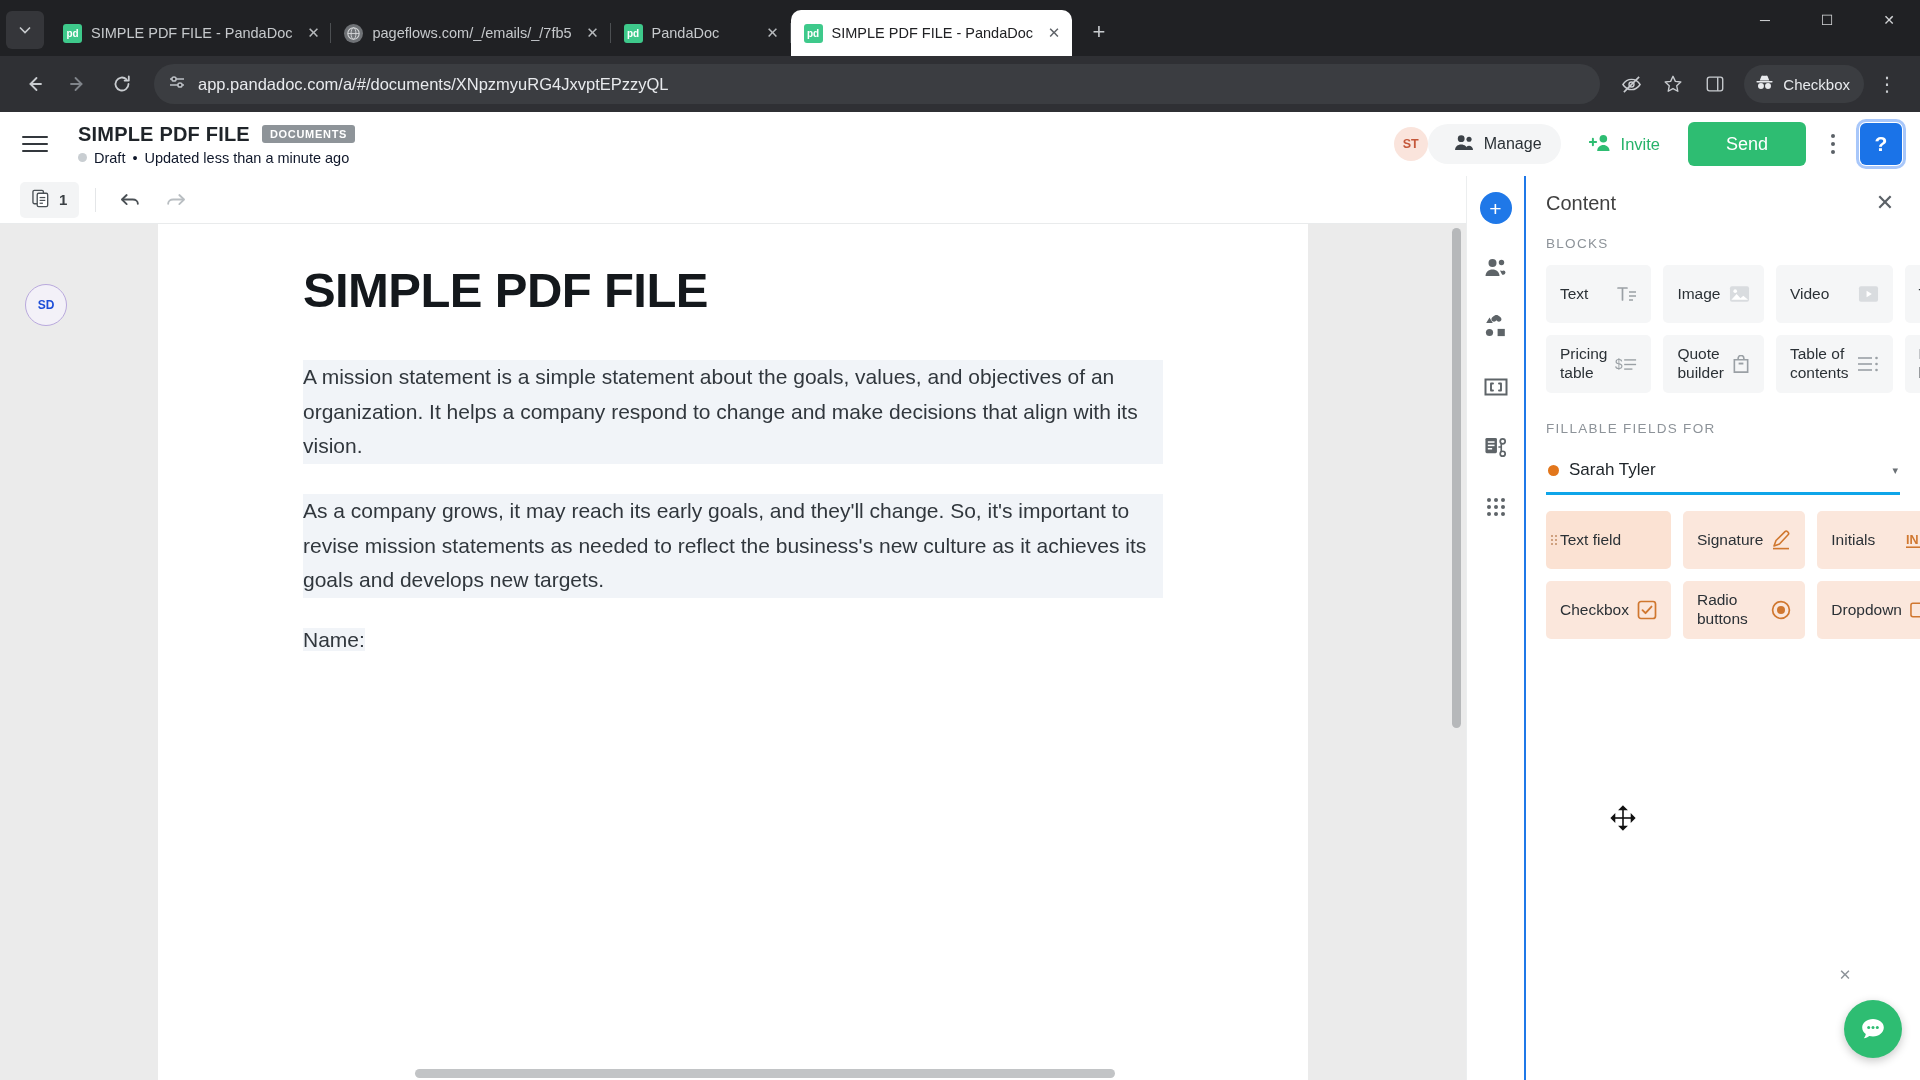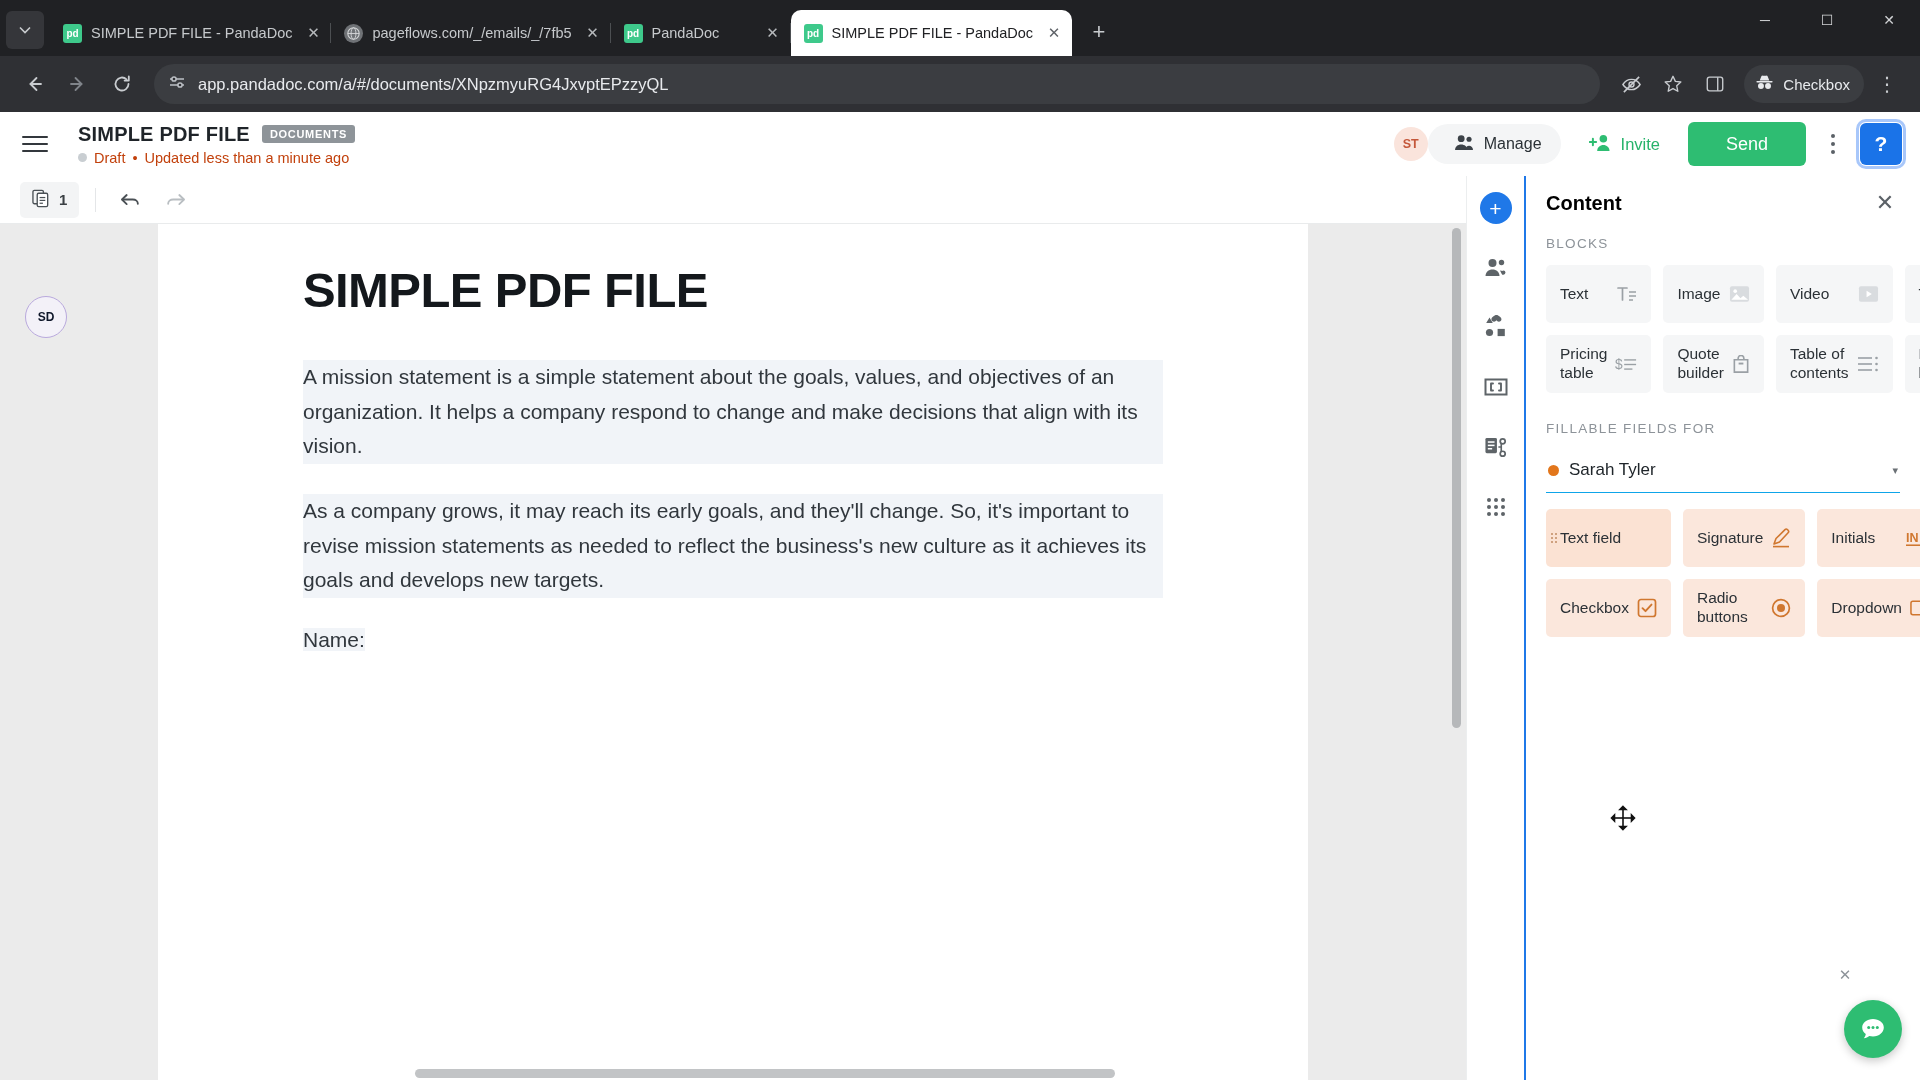--- a/index.html
+++ b/index.html
@@ -103,21 +103,21 @@
   .hamburger i:nth-child(1) { width: 26px; }
   .hamburger i:nth-child(2) { width: 26px; }
   .hamburger i:nth-child(3) { width: 26px; }
   .doc-meta { display: flex; flex-direction: column; gap: 4px; }
   .doc-titlerow { display: flex; align-items: center; gap: 12px; }
   .doc-title { font-size: 20px; font-weight: bold; color: #1f2429; letter-spacing: .2px; }
   .doc-badge {
     background: #8e9499; color: #fff; font-size: 11px; font-weight: bold;
     letter-spacing: .7px; padding: 3px 8px; border-radius: 3px;
   }
-  .doc-sub { display: flex; align-items: center; gap: 7px; font-size: 14.5px; color: #c2410c; }
+  .doc-sub { display: flex; align-items: center; gap: 7px; font-size: 14.5px; color: #0f172a; }
   .dot-status { width: 9px; height: 9px; border-radius: 50%; background: #c9ced2; display:inline-block; }
   .hdr-right { margin-left: auto; display: flex; align-items: center; gap: 12px; }
   .avatar-st {
     width: 34px; height: 34px; border-radius: 50%; background: #fae4dc; color: #c4573a;
     font-size: 12.5px; font-weight: bold; display: flex; align-items: center;
     justify-content: center; margin-right: -12px; z-index: 2; position: relative;
   }
   .manage-btn {
     height: 40px; background: #f4f5f6; border-radius: 22px; display: flex;
     align-items: center; gap: 9px; padding: 0 19px 0 26px; cursor: pointer;
@@ -157,22 +157,22 @@
   .tb-ico { width: 36px; height: 36px; display: flex; align-items: center; justify-content: center;
     cursor: pointer; color: #4a5055; border-radius: 5px; }
   .tb-ico.dim { color: #b9bec2; }
 
   .canvas {
     flex: 1; background: #ebebeb; display: flex; justify-content: center;
     position: relative; overflow: hidden; min-height: 0;
   }
   .side-gutter { width: 155px; flex: none; position: relative; }
   .gutter-avatar {
-    position: absolute; left: 22px; top: 72px; width: 42px; height: 42px; border-radius: 50%;
-    border: 1.5px solid #b9a9dd; color: #0f172a; font-size: 12px; font-weight: bold;
+    position: absolute; left: 22px; top: 60px; width: 42px; height: 42px; border-radius: 50%;
+    border: 1.5px solid #b9a9dd; color: #1d4ed8; font-size: 12px; font-weight: bold;
     display: flex; align-items: center; justify-content: center; background: #f3f1f8;
   }
   .page {
     width: 1150px; background: #fff; flex: none; padding: 38px 145px 0 145px;
     position: relative;
   }
   .page-h1 {
     font-size: 49px; font-weight: bold; color: #14181c; letter-spacing: -0.6px;
     margin-bottom: 42px;
   }
@@ -205,21 +205,21 @@
     justify-content: center; cursor: pointer; color: #5e6468; }
 
   
   .panel {
     width: 396px; background: #fff; border-left: 2px solid #1f78e8; flex: none;
     display: flex; flex-direction: column; min-height: 0; position: relative;
   }
   .panel-head {
     height: 54px; display: flex; align-items: center; padding: 0 20px; flex: none;
   }
-  .panel-title { font-size: 20px; font-weight: bold; color: #000000; }
+  .panel-title { font-size: 20px; font-weight: normal; color: #404040; }
   .panel-close { margin-left: auto; width: 30px; height: 30px; display: flex;
     align-items: center; justify-content: center; font-size: 22px; color: #5b6167; cursor: pointer; }
   .panel-body { flex: 1; overflow: hidden; padding: 0 20px; min-height: 0; }
   .section-label {
     font-size: 13.5px; letter-spacing: 1.3px; color: #8d9399; margin: 6px 0 14px;
     font-weight: 500;
   }
   .grid2 { display: grid; grid-template-columns: 1fr 1fr 1fr 1fr; gap: 12px; }
   .blk {
     height: 58px; background: #f5f6f7; border-radius: 5px; display: flex; align-items: center;
@@ -234,21 +234,21 @@
   .fld .lbl { font-size: 15.5px; color: #2b3136; line-height: 1.2; }
   .fld .ico { margin-left: auto; color: #be185d; display: flex; align-items: center; }
   .fld.dragging { background: #fbe2d3; }
   .drag-dots {
     position: absolute; left: 5px; top: 50%; transform: translateY(-50%);
     display: grid; grid-template-columns: 2px 2px; gap: 2px 2px;
   }
   .drag-dots i { width: 2px; height: 2px; background: #c08b63; display: block; border-radius: 50%; }
   .recipient {
     display: flex; align-items: center; gap: 10px; padding: 10px 2px 12px;
-    border-bottom: 1px solid #0ea5e9; cursor: pointer; margin-bottom: 16px;
+    border-bottom: 3px solid #0ea5e9; cursor: pointer; margin-bottom: 16px;
   }
   .rec-dot { width: 11px; height: 11px; border-radius: 50%; background: #e2761b; flex: none; }
   .rec-name { font-size: 17px; color: #20262b; }
   .rec-caret { margin-left: auto; color: #6b7176; font-size: 11px; }
 
   .cursor-move {
     position: absolute; left: 1610px; top: 805px; width: 26px; height: 26px;
     pointer-events: none; z-index: 50;
   }
   .chat-close {

